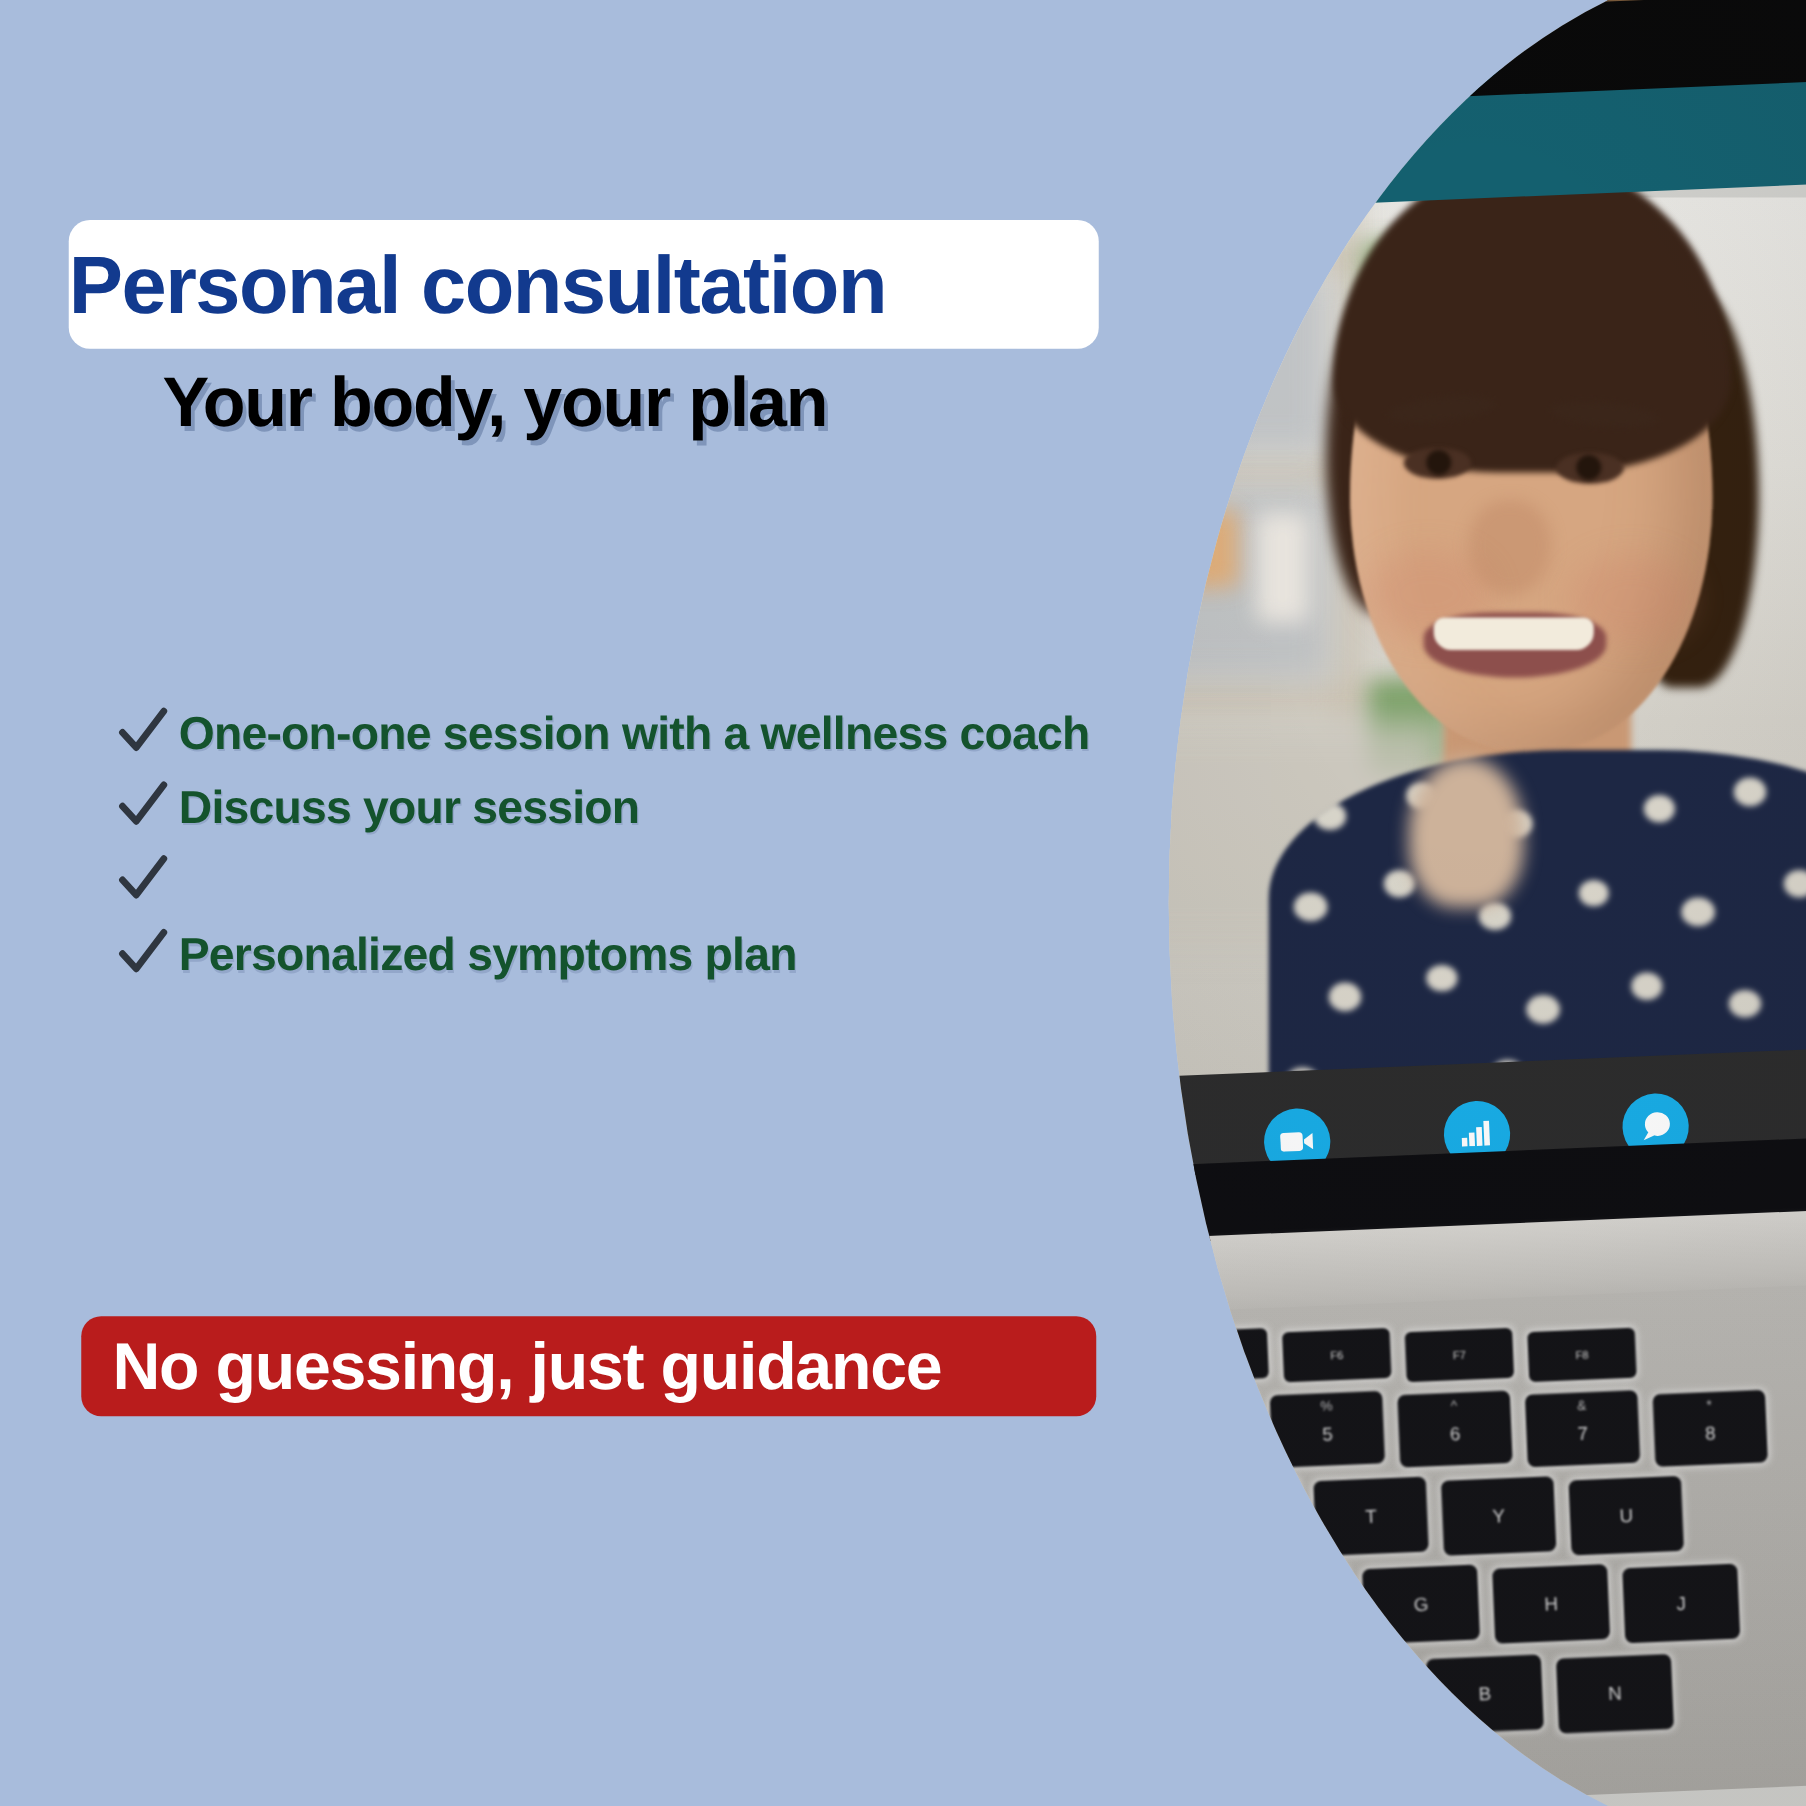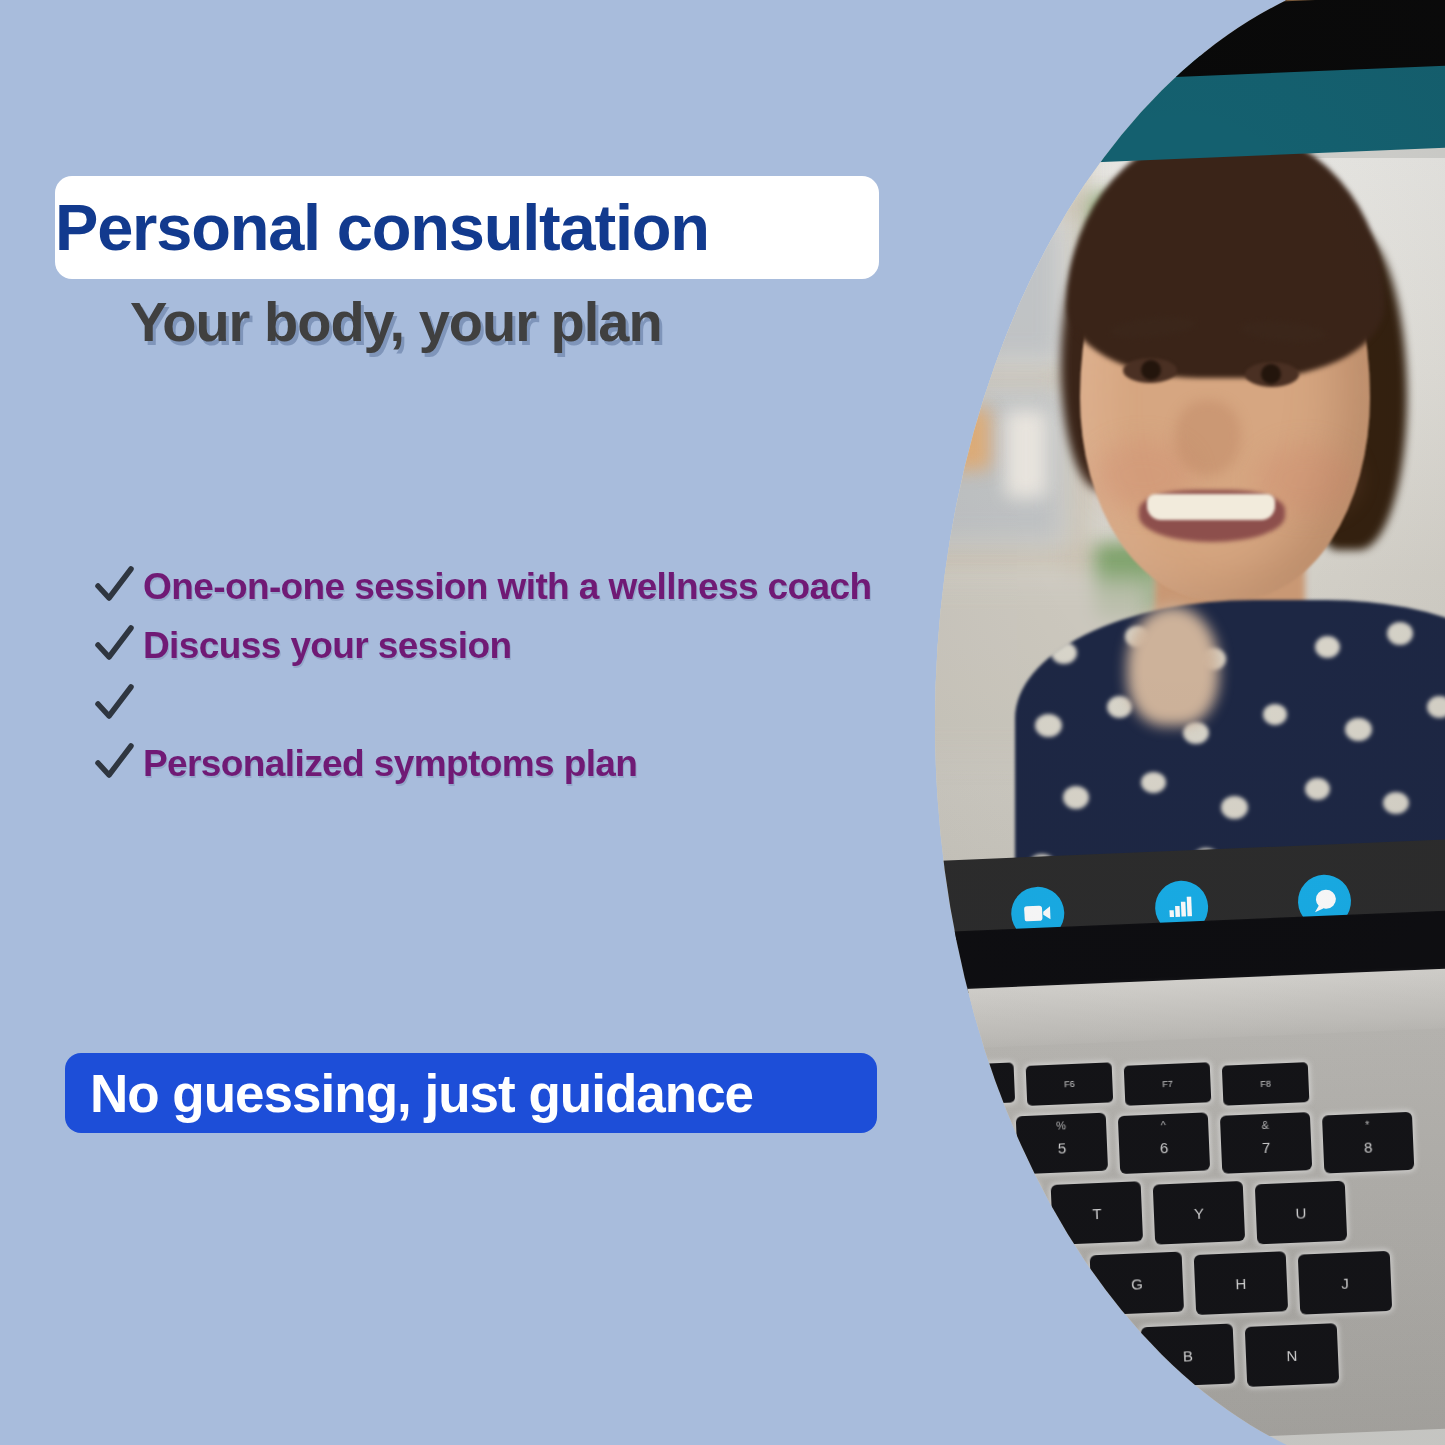--- a/index.html
+++ b/index.html
@@ -40,21 +40,21 @@
     letter-spacing:-1.2px;
     line-height:1;
     white-space:nowrap;
   }
 
   .subtitle {
     position:absolute;
     left:130px; top:294px;
     font-size:56px;
     font-weight:bold;
-    color:#404040;
+    color:#000000;
     letter-spacing:-1px;
     line-height:1;
     white-space:nowrap;
     text-shadow:3px 4px 0px rgba(120,142,180,0.85);
   }
 
   .check-list {
     position:absolute;
     left:92px; top:565px;
     width:960px;
@@ -69,32 +69,32 @@
     flex:0 0 auto;
     width:44px; height:44px;
     position:relative;
     margin-right:7px;
     margin-top:-2px;
   }
   .check-icon svg { display:block; width:44px; height:44px; }
   .check-label {
     font-size:37px;
     font-weight:bold;
-    color:#701a75;
+    color:#14532d;
     letter-spacing:-0.6px;
     line-height:44px;
     white-space:nowrap;
     text-shadow:1px 2px 0px rgba(125,146,184,0.5);
   }
 
   .bottom-pill {
     position:absolute;
     left:65px; top:1053px;
     width:812px; height:80px;
-    background:#1d4ed8;
+    background:#b91c1c;
     border-radius:16px;
     display:flex; align-items:center;
   }
   .bottom-pill .bottom-text {
     font-size:53px;
     font-weight:bold;
     color:#ffffff;
     letter-spacing:-1px;
     padding-left:25px;
     line-height:1;

